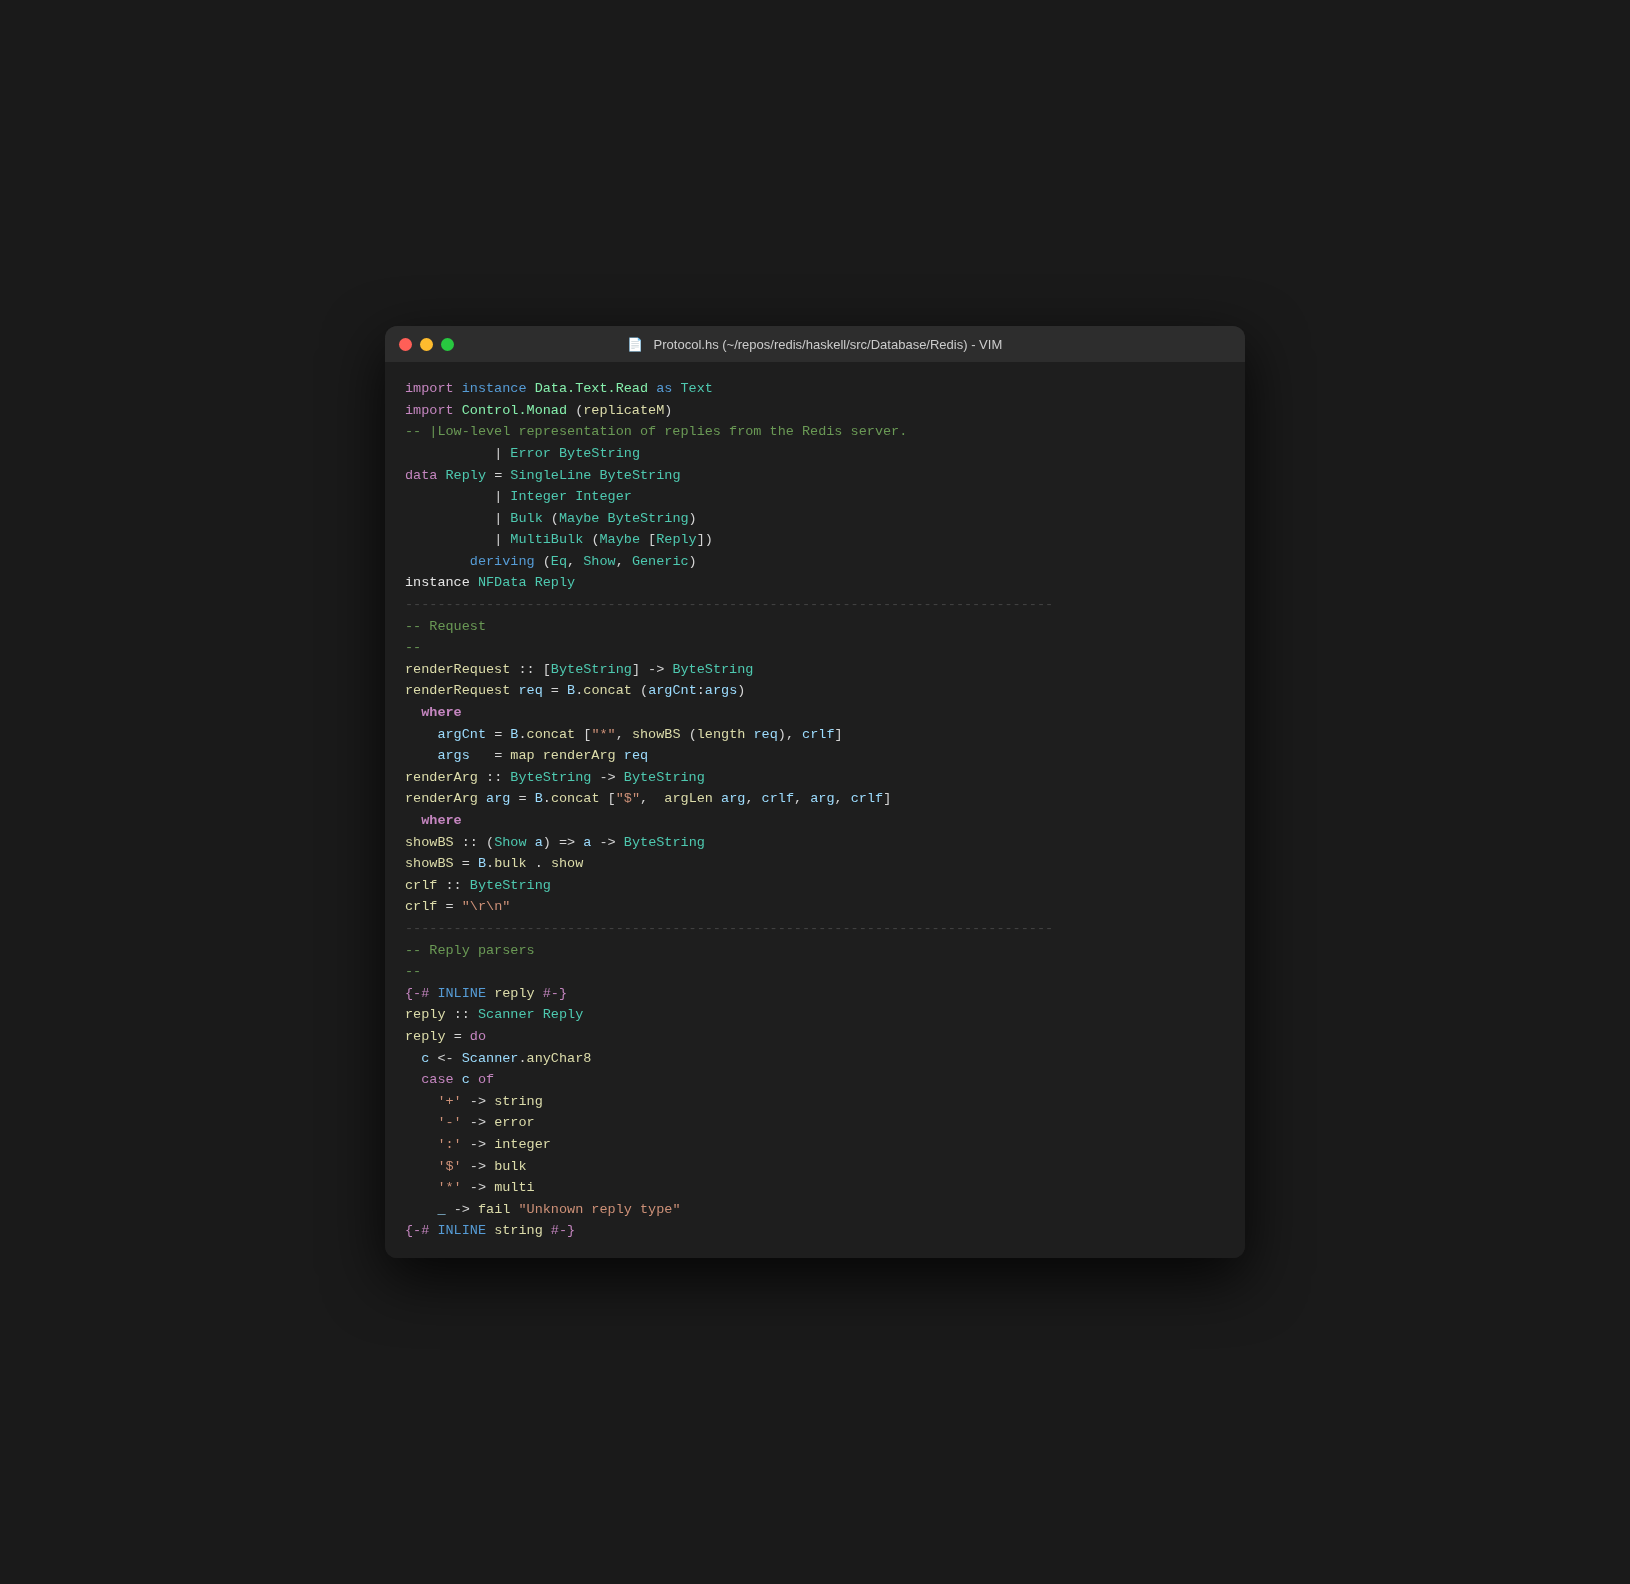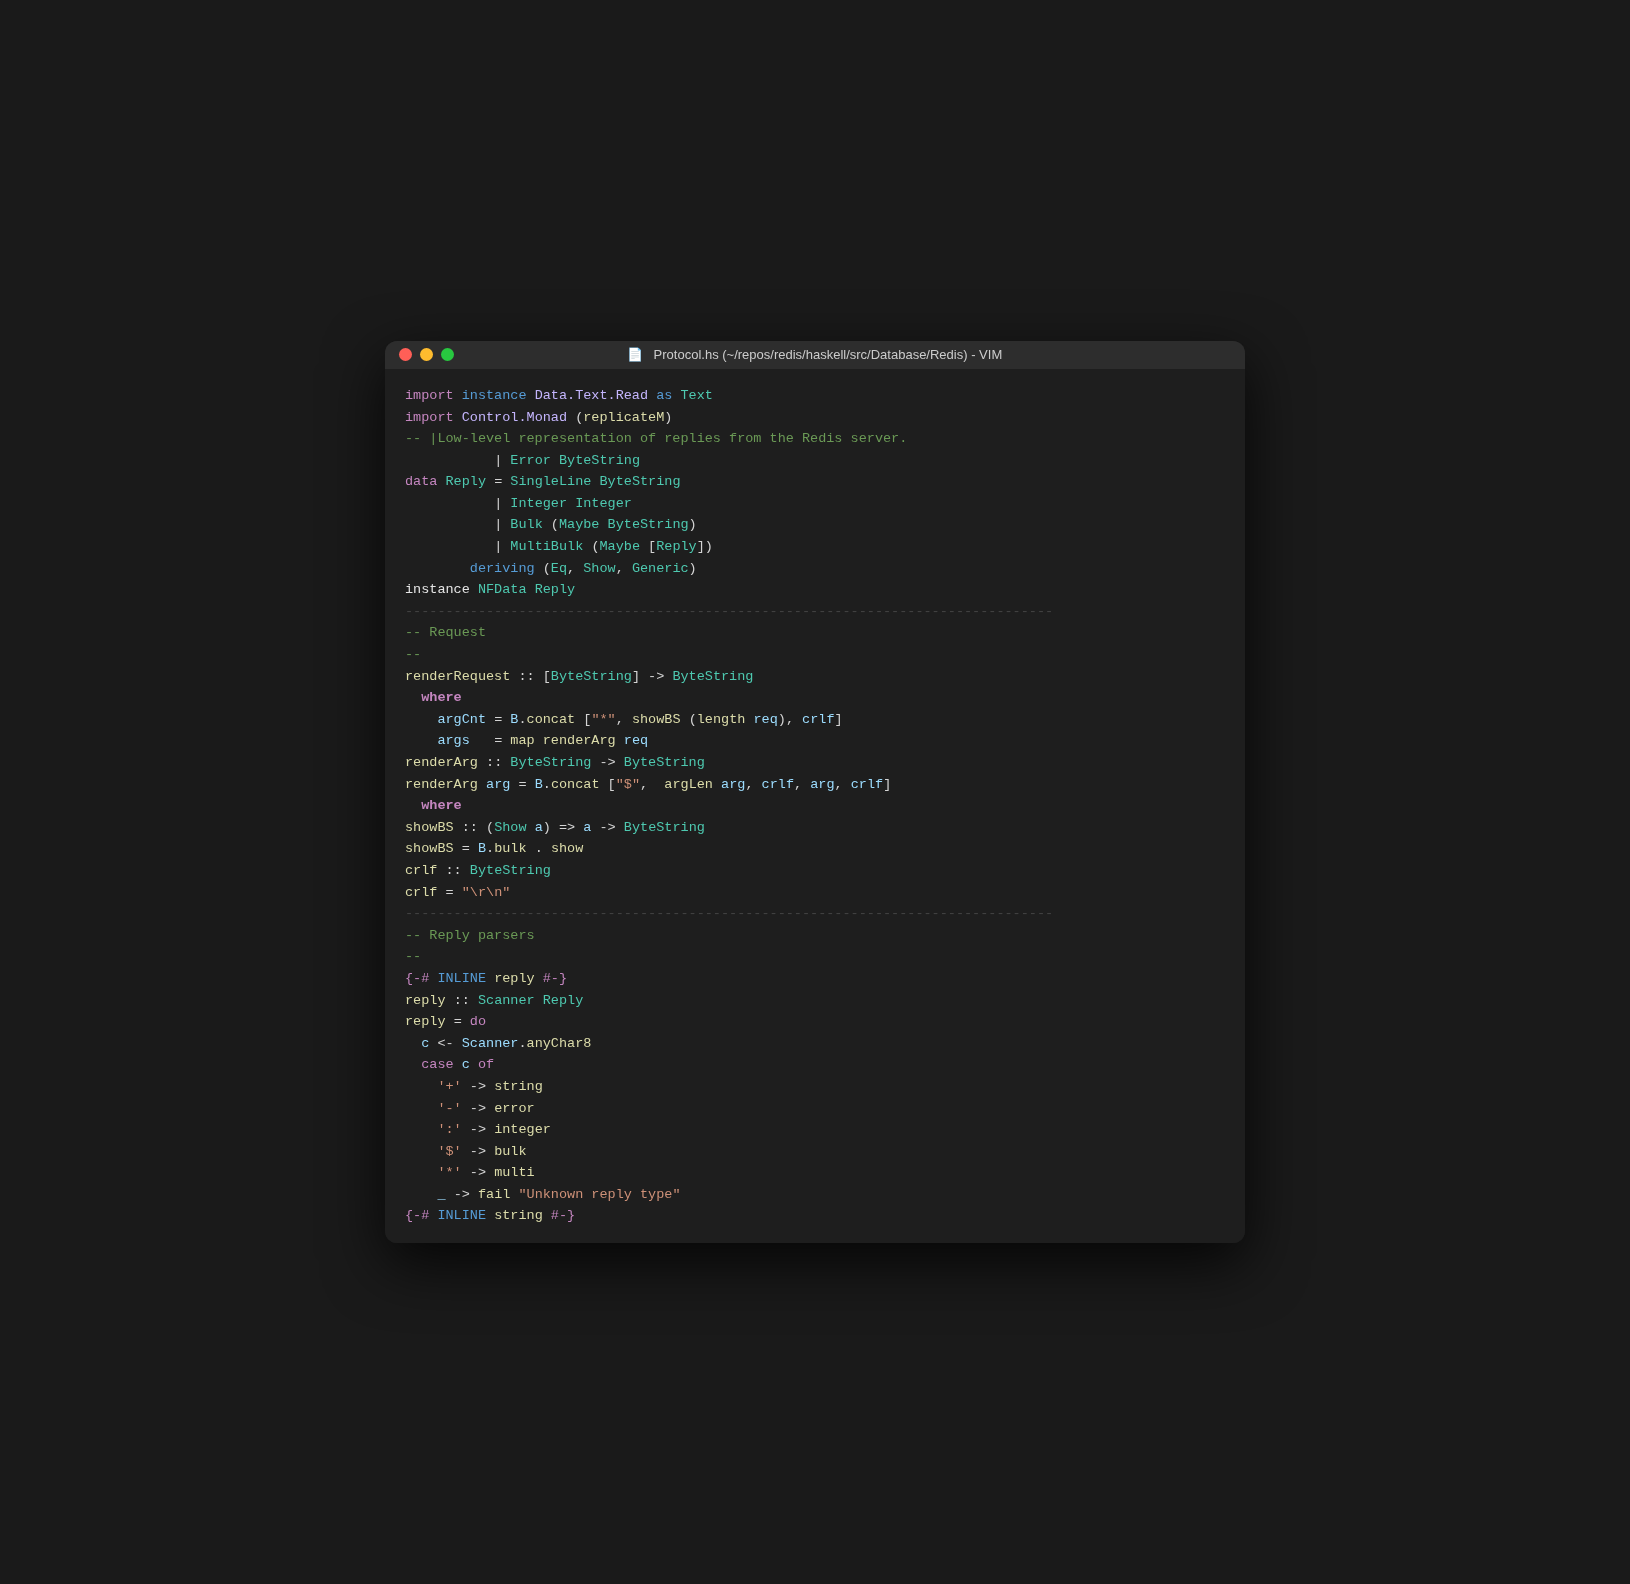--- a/index.html
+++ b/index.html
@@ -20,21 +20,21 @@
     .window {
       width: 860px;
       background: #1e1e1e;
       border-radius: 12px;
       box-shadow: 0 20px 60px rgba(0,0,0,0.8);
       overflow: hidden;
     }
 
     .titlebar {
       background: #2d2d2d;
-      height: 28px;
+      height: 36px;
       display: flex;
       align-items: center;
       padding: 0 14px;
       position: relative;
     }
 
     .traffic-lights {
       display: flex;
       gap: 8px;
       align-items: center;
@@ -105,21 +105,21 @@
     .kw-do { color: #c586c0; }           
     .kw-case { color: #c586c0; }         
     .kw-of { color: #c586c0; }           
 
     .type-name { color: #4ec9b0; }       
     .func-name { color: #dcdcaa; }       
     .comment { color: #6a9955; }         
     .string { color: #ce9178; }          
     .operator { color: #d4d4d4; }        
     .punctuation { color: #d4d4d4; }     
-    .module-name { color: #c4b5fd; }     
+    .module-name { color: #86efac; }     
     .pragma { color: #c586c0; }          
     .pragma-kw { color: #569cd6; }       
     .arrow { color: #d4d4d4; }          
     .constructor { color: #4ec9b0; }     
     .var { color: #9cdcfe; }             
 
     .divider-line { color: #444444; }
   </style>
 </head>
 <body>
@@ -149,20 +149,21 @@
     <div class="line">           <span class="operator">|</span> <span class="constructor">Bulk</span> <span class="punctuation">(</span><span class="type-name">Maybe</span> <span class="type-name">ByteString</span><span class="punctuation">)</span></div>
     <div class="line">           <span class="operator">|</span> <span class="constructor">MultiBulk</span> <span class="punctuation">(</span><span class="type-name">Maybe</span> <span class="punctuation">[</span><span class="type-name">Reply</span><span class="punctuation">])</span></div>
     <div class="line">        <span class="kw-deriving">deriving</span> <span class="punctuation">(</span><span class="type-name">Eq</span><span class="punctuation">,</span> <span class="type-name">Show</span><span class="punctuation">,</span> <span class="type-name">Generic</span><span class="punctuation">)</span></div>
     <div class="line"></div>
     <div class="line"><span class="kw-instance">instance</span> <span class="type-name">NFData</span> <span class="type-name">Reply</span></div>
     <div class="line"></div>
     <div class="line"><span class="divider-line">--------------------------------------------------------------------------------</span></div>
     <div class="line"><span class="comment">-- Request</span></div>
     <div class="line"><span class="comment">--</span></div>
     <div class="line"><span class="func-name">renderRequest</span> <span class="operator">::</span> <span class="punctuation">[</span><span class="type-name">ByteString</span><span class="punctuation">]</span> <span class="arrow">-&gt;</span> <span class="type-name">ByteString</span></div>
+    <div class="line"><span class="func-name">renderRequest</span> <span class="var">req</span> <span class="operator">=</span> <span class="var">B</span><span class="operator">.</span><span class="func-name">concat</span> <span class="punctuation">(</span><span class="var">argCnt</span><span class="operator">:</span><span class="var">args</span><span class="punctuation">)</span></div>
     <div class="line">  <span class="kw-where">where</span></div>
     <div class="line">    <span class="var">argCnt</span> <span class="operator">=</span> <span class="var">B</span><span class="operator">.</span><span class="func-name">concat</span> <span class="punctuation">[</span><span class="string">"*"</span><span class="punctuation">,</span> <span class="func-name">showBS</span> <span class="punctuation">(</span><span class="func-name">length</span> <span class="var">req</span><span class="punctuation">),</span> <span class="var">crlf</span><span class="punctuation">]</span></div>
     <div class="line">    <span class="var">args</span>   <span class="operator">=</span> <span class="func-name">map</span> <span class="func-name">renderArg</span> <span class="var">req</span></div>
     <div class="line"></div>
     <div class="line"><span class="func-name">renderArg</span> <span class="operator">::</span> <span class="type-name">ByteString</span> <span class="arrow">-&gt;</span> <span class="type-name">ByteString</span></div>
     <div class="line"><span class="func-name">renderArg</span> <span class="var">arg</span> <span class="operator">=</span> <span class="var">B</span><span class="operator">.</span><span class="func-name">concat</span> <span class="punctuation">[</span><span class="string">"$"</span><span class="punctuation">,</span>  <span class="func-name">argLen</span> <span class="var">arg</span><span class="punctuation">,</span> <span class="var">crlf</span><span class="punctuation">,</span> <span class="var">arg</span><span class="punctuation">,</span> <span class="var">crlf</span><span class="punctuation">]</span></div>
     <div class="line">  <span class="kw-where">where</span></div>
     <div class="line"></div>
     <div class="line"><span class="func-name">showBS</span> <span class="operator">::</span> <span class="punctuation">(</span><span class="type-name">Show</span> <span class="var">a</span><span class="punctuation">)</span> <span class="operator">=&gt;</span> <span class="var">a</span> <span class="arrow">-&gt;</span> <span class="type-name">ByteString</span></div>
     <div class="line"><span class="func-name">showBS</span> <span class="operator">=</span> <span class="var">B</span><span class="operator">.</span><span class="func-name">bulk</span> <span class="operator">.</span> <span class="func-name">show</span></div>

